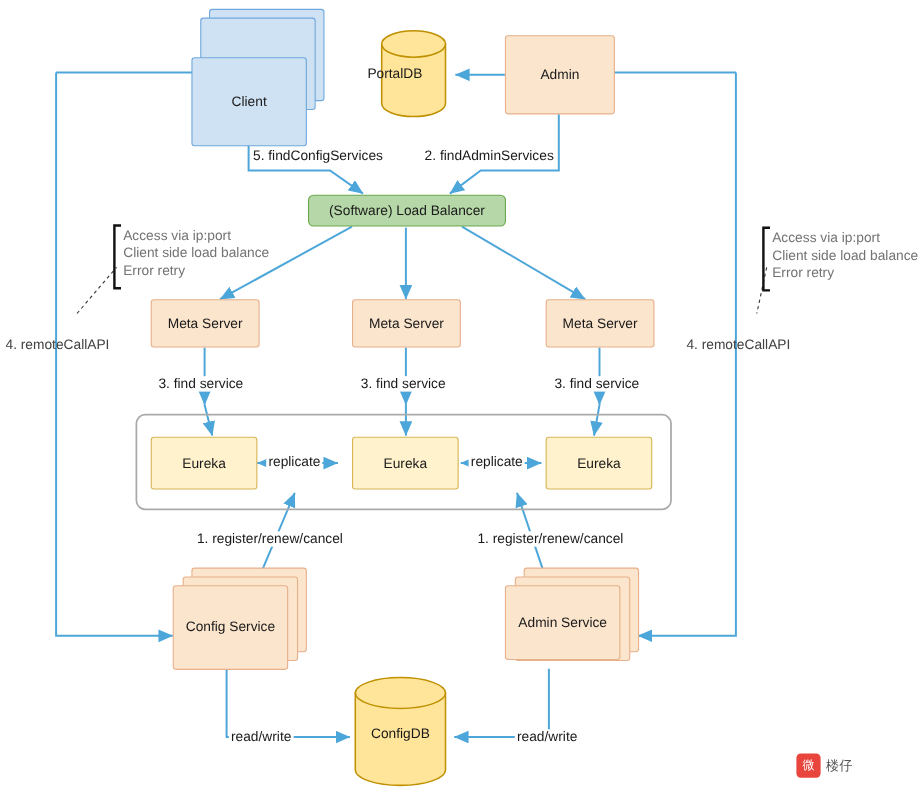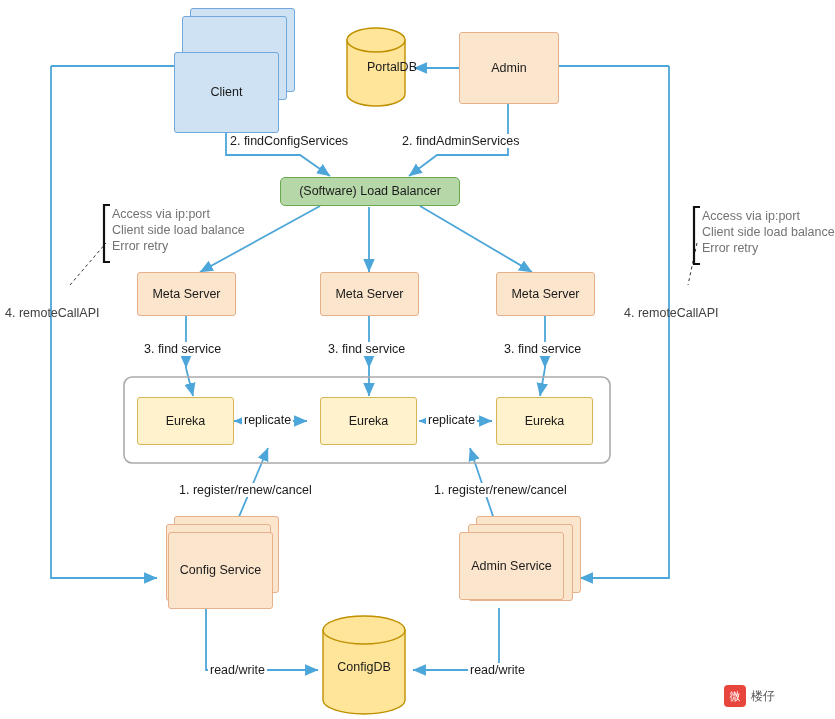--- a/index.html
+++ b/index.html
@@ -155,21 +155,21 @@
       <ellipse cx="364" cy="630" rx="41" ry="14" fill="#ffe599" stroke="#bf9000" stroke-width="1.4"></ellipse>
     </g>
   </svg>
 
   <div class="stack-shadow" style="left:190px; top:8px; width:105px; height:84px; background:#cfe2f3; border:1.4px solid #6fa8dc; border-radius:3px;"></div>
   <div class="stack-shadow" style="left:182px; top:16px; width:105px; height:84px; background:#cfe2f3; border:1.4px solid #6fa8dc; border-radius:3px;"></div>
   <div class="node" style="left:174px; top:24px; width:105px; height:81px; background:#cfe2f3; border:1.4px solid #6fa8dc; border-radius:3px;margin-top:28px;">
     <span>Client</span>
   </div>
 
-  <div class="node" style="left:343px; top:56px; width:74px; height:22px; background:transparent; border:none;justify-content:flex-end;">
+  <div class="node" style="left:322px; top:56px; width:74px; height:22px; background:transparent; border:none;">
     <span>PortalDB</span>
   </div>
 
   <div class="node" style="left:459px; top:32px; width:100px; height:72px; background:#fce5cd; border:1.4px solid #e6b08a; border-radius:3px;">
     <span>Admin</span>
   </div>
 
   <div class="node" style="left:280px; top:177px; width:180px; height:29px; background:#b6d7a8; border:1.4px solid #6aa84f; border-radius:5px;">
     <span>(Software) Load Balancer</span>
   </div>
@@ -189,36 +189,36 @@
   </div>
   <div class="node" style="left:320px; top:397px; width:97px; height:48px; background:#fff2cc; border:1.4px solid #d6b656; border-radius:3px;">
     <span>Eureka</span>
   </div>
   <div class="node" style="left:496px; top:397px; width:97px; height:48px; background:#fff2cc; border:1.4px solid #d6b656; border-radius:3px;">
     <span>Eureka</span>
   </div>
 
   <div class="stack-shadow" style="left:174px; top:516px; width:105px; height:77px; background:#fce5cd; border:1.4px solid #e6b08a; border-radius:3px;"></div>
   <div class="stack-shadow" style="left:166px; top:524px; width:105px; height:77px; background:#fce5cd; border:1.4px solid #e6b08a; border-radius:3px;"></div>
-  <div class="node" style="left:157px; top:532px; width:105px; height:77px; background:#fce5cd; border:1.4px solid #e6b08a; border-radius:3px;margin-left:11px;">
+  <div class="node" style="left:157px; top:532px; width:105px; height:77px; background:#fce5cd; border:1.4px solid #e6b08a; border-radius:3px;">
     <span>Config Service</span>
   </div>
 
   <div class="stack-shadow" style="left:476px; top:516px; width:105px; height:77px; background:#fce5cd; border:1.4px solid #e6b08a; border-radius:3px;"></div>
   <div class="stack-shadow" style="left:468px; top:524px; width:105px; height:77px; background:#fce5cd; border:1.4px solid #e6b08a; border-radius:3px;"></div>
   <div class="node" style="left:459px; top:532px; width:105px; height:68px; background:#fce5cd; border:1.4px solid #e6b08a; border-radius:3px;">
     <span>Admin Service</span>
   </div>
 
   <div class="node" style="left:327px; top:656px; width:74px; height:22px; background:transparent; border:none;">
     <span>ConfigDB</span>
   </div>
 
-  <div class="edge-label" style="left:228px; top:134px;">2. findConfigServices</div>
-  <div class="edge-label" style="left:400px; top:134px;text-align:right;">2. findAdminServices</div>
+  <div class="edge-label" style="left:228px; top:134px;">5. findConfigServices</div>
+  <div class="edge-label" style="left:384px; top:134px;text-align:right;">2. findAdminServices</div>
 
   <div class="edge-label" style="left:142px; top:342px;">3. find service</div>
   <div class="edge-label" style="left:326px; top:342px;">3. find service</div>
   <div class="edge-label" style="left:502px; top:342px;">3. find service</div>
 
   <div class="edge-label" style="left:242px; top:413px;">replicate</div>
   <div class="edge-label" style="left:426px; top:413px;">replicate</div>
 
   <div class="edge-label" style="left:177px; top:483px;">1. register/renew/cancel</div>
   <div class="edge-label" style="left:432px; top:483px;">1. register/renew/cancel</div>

